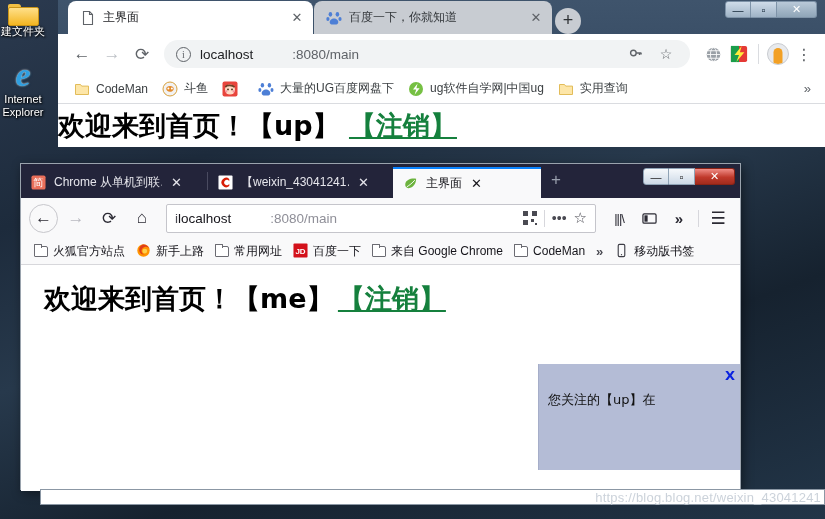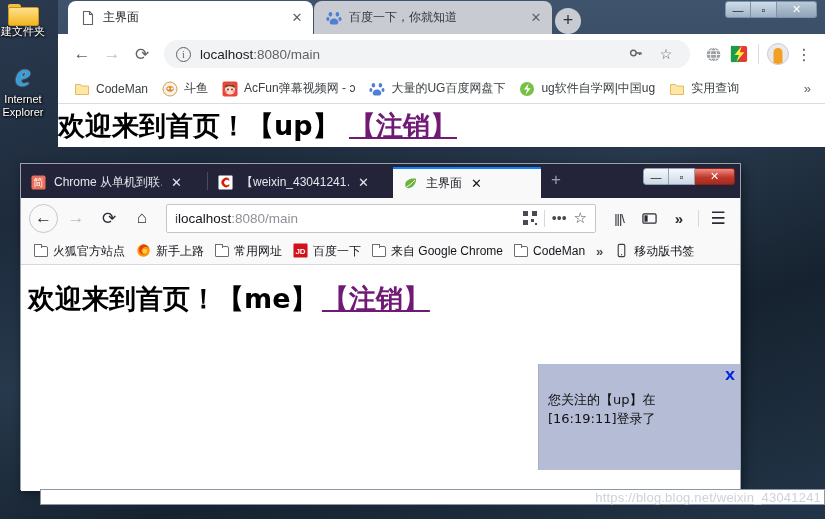--- a/index.html
+++ b/index.html
@@ -91,21 +91,21 @@
   #omnibox {
     flex: 1; height: 28px; margin: 0 6px; border-radius: 14px; background: #f1f3f4;
     display: flex; align-items: center; padding: 0 12px; font-size: 13.5px; color: #202124;
   }
   #omnibox .info-circle {
     width: 15px; height: 15px; border: 1.4px solid #5f6368; border-radius: 50%;
     font-size: 10px; line-height: 13px; text-align: center; color: #5f6368;
     margin-right: 9px; font-family: "Liberation Serif", serif; flex: none;
   }
   .url-host { color: #202124; }
-  .url-rest { color: #5f6368; }
+  .url-rest { color: #5f6368; padding-left: 39px; }
   .omni-icon { width: 24px; text-align: center; color: #5f6368; font-size: 14px; }
   #chrome-actions { display: flex; align-items: center; gap: 4px; margin-left: 4px; }
   .ext-icon { width: 22px; height: 22px; display: flex; align-items: center; justify-content: center; }
   .sep-v { width: 1px; height: 20px; background: #dadce0; margin: 0 4px; }
   .avatar-circle {
     width: 22px; height: 22px; border-radius: 50%; background: #e8eaed;
     border: 1px solid #c9ccd1; position: relative; overflow: hidden;
   }
   .avatar-circle::after {
     content: ""; position: absolute; left: 50%; top: 4px; transform: translateX(-50%);
@@ -121,21 +121,21 @@
   .bmk-label { overflow: hidden; max-width: 118px; text-overflow: clip; display: inline-block; white-space: nowrap; }
   .bmk-overflow { margin-left: auto; padding: 0 4px; color: #5f6368; font-size: 13px; }
   #chrome-content {
     background: #ffffff; height: 43px; display: flex; align-items: center; padding-left: 0px;
   }
   .page-heading {
     font-size: 27px; font-weight: bold; color: #000; white-space: nowrap;
     font-family: "DejaVu Sans", "Liberation Sans", sans-serif;
   }
   .logout-link {
-    color: #701a75; text-decoration: underline; font-weight: bold;
+    color: #15803d; text-decoration: underline; font-weight: bold;
   }
   
   #ff-window {
     position: absolute; left: 20px; top: 163px; width: 721px; height: 327px;
     background: #f9f9fa; border: 1px solid #9aa3ad;
     box-shadow: 2px 3px 10px rgba(0,0,0,.45);
   }
   #ff-tabstrip {
     height: 34px; background: #23243a; display: flex; align-items: flex-end; position: relative;
   }
@@ -188,21 +188,21 @@
   .folder-ico {
     width: 14px; height: 11px; background: #fff; border: 1.3px solid #6b6b72; border-radius: 1px 2px 1px 1px;
     position: relative;
   }
   .folder-ico::before {
     content: ""; position: absolute; left: -1.3px; top: -3px; width: 6px; height: 3px;
     background: #fff; border: 1.3px solid #6b6b72; border-bottom: none; border-radius: 1px 1px 0 0;
   }
   .fbmk-overflow { padding: 0 5px; font-size: 13px; color: #4a4a52; font-weight: bold; }
   #ff-content { position: relative; background: #ffffff; height: 226px; overflow: hidden; }
-  #ff-heading { padding: 16px 0 0 7px; }
+  #ff-heading { padding: 16px 0 0 23px; }
   #ff-popup {
     position: absolute; left: 517px; top: 99px; width: 203px; height: 106px;
     background: #b4bcd6; border-left: 1px solid #a6aec9;
   }
   #ff-popup .popup-close {
     position: absolute; right: 6px; top: 4px; color: #0a22e0; font-size: 13px; font-weight: bold;
     font-family: "DejaVu Sans", sans-serif;
   }
   #ff-popup .popup-text {
     padding: 26px 10px 0 9px; font-size: 13px; line-height: 19px; color: #111;
@@ -343,21 +343,20 @@
         <svg viewBox="0 0 16 16" width="16" height="16">
             <rect x="0.5" y="0.5" width="15" height="15" rx="2" fill="#e8453c"></rect>
             <circle cx="8" cy="8.6" r="5" fill="#ffd9c4"></circle>
             <path d="M3.4 6.3c.9-2.6 7.3-2.6 9.2 0" stroke="#6b4226" stroke-width="1.6" fill="none"></path>
             <circle cx="6" cy="8.4" r=".9" fill="#4a2b16"></circle>
             <circle cx="10" cy="8.4" r=".9" fill="#4a2b16"></circle>
             <circle cx="4.3" cy="10.4" r="1.1" fill="#f58fa0"></circle>
             <circle cx="11.7" cy="10.4" r="1.1" fill="#f58fa0"></circle>
           </svg>
       </span>
-      <span class="bmk-label">AcFun弹幕视频网 - ↄ</span>
     </div>
 
     <div class="bmk">
       <span class="bmk-ico">
         <svg viewBox="0 0 16 16" width="16" height="16">
             <ellipse cx="4.4" cy="4.3" rx="1.7" ry="2.3" fill="#4d7fd6"></ellipse>
             <ellipse cx="11.4" cy="4.3" rx="1.7" ry="2.3" fill="#4d7fd6"></ellipse>
             <ellipse cx="1.9" cy="9" rx="1.5" ry="1.9" fill="#4d7fd6"></ellipse>
             <ellipse cx="14" cy="9" rx="1.5" ry="1.9" fill="#4d7fd6"></ellipse>
             <path d="M4.4 10.2c1.6-2.2 5.6-2.2 7.2 0 1.6 2.2.3 4.3-2 4.3H6.4c-2.3 0-3.6-2.1-2-4.3z" fill="#4d7fd6"></path>
@@ -536,20 +535,19 @@
 
     <div id="ff-heading">
       <span class="page-heading">欢迎来到首页！【me】</span>
       <a href="#" class="page-heading logout-link">【注销】</a>
     </div>
 
     <div id="ff-popup">
       <span class="popup-close">X</span>
       <div class="popup-text">
         <div>您关注的【up】在</div>
-        <div>[16:19:11]登录了</div>
       </div>
     </div>
   </div>
 </div>
 
 <div id="bottom-strip"></div>
 <div id="watermark">https://blog.blog.net/weixin_43041241</div>
 
 </body></html>

